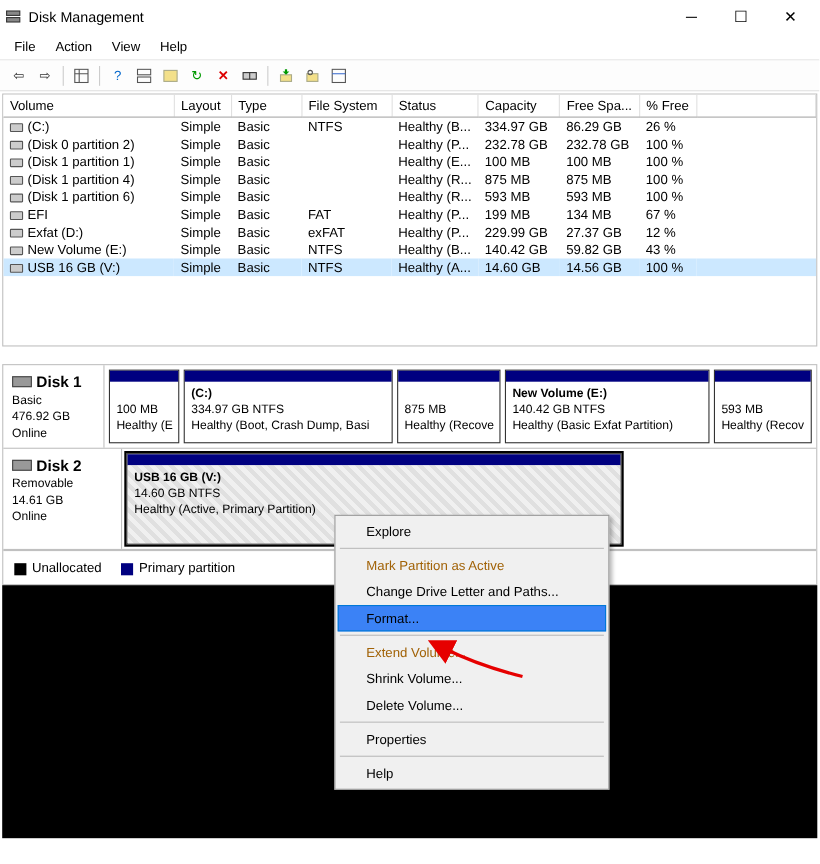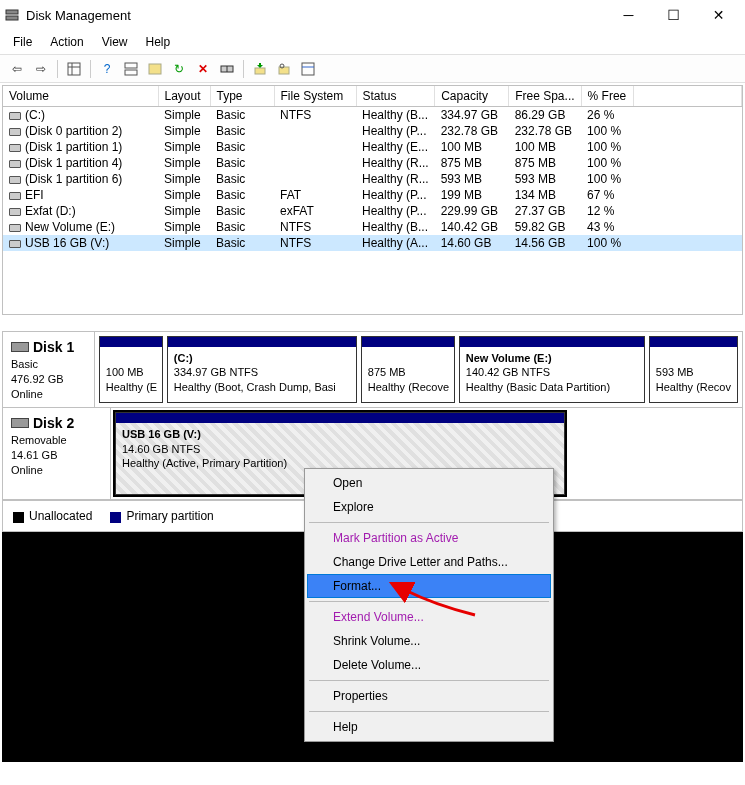--- a/index.html
+++ b/index.html
@@ -31,21 +31,21 @@
 .part .body { padding: 4px 6px; flex: 1; line-height: 1.3; overflow: hidden; white-space: nowrap; }
 .part.hatched .body { background-image: repeating-linear-gradient(45deg,#f0f0f0 0,#f0f0f0 4px,#e0e0e0 4px,#e0e0e0 8px); }
 .part.selected { outline: 2px solid #000; }
 .legend { padding: 8px 10px; font-size: 12px; display: flex; gap: 18px; border-top: 1px solid #c0c0c0; }
 .legend .sw { display: inline-block; width: 11px; height: 11px; margin-right: 5px; vertical-align: middle; }
 .sw.black { background: #000; }
 .sw.blue { background: #000080; }
 .black-filler { background: #000; height: 230px; margin: 0 2px; }
 .context-menu { position: absolute; top: 468px; left: 304px; width: 250px; background: #f0f0f0; border: 1px solid #999; box-shadow: 2px 2px 4px rgba(0,0,0,.3); font-size: 12px; padding: 2px; }
 .context-menu .cm-item { padding: 5px 26px; }
-.context-menu .cm-item.disabled { color: #a21caf; }
+.context-menu .cm-item.disabled { color: #a16207; }
 .context-menu .cm-item.highlight { background: #3b82f6; border: 1px solid #0078d7; padding: 4px 25px; }
 .context-menu .cm-sep { height: 1px; background: #bbb; margin: 3px 2px; }
 .arrow-overlay { position: absolute; top: 555px; left: 385px; pointer-events: none; }
 </style>
 </head>
 <body>
 
 <div class="titlebar">
   <svg class="app-icon" viewBox="0 0 16 16">
       <rect x="2" y="3" width="12" height="4" fill="#888" stroke="#333"></rect>
@@ -256,21 +256,21 @@
     <div class="part" style="width:190px">
           <div class="hdr"></div>
           <div class="body"><b>(C:)</b><br><span>334.97 GB NTFS</span><br><span>Healthy (Boot, Crash Dump, Basi</span></div>
         </div>
     <div class="part" style="width:94px">
           <div class="hdr"></div>
           <div class="body"><br><span>875 MB</span><br><span>Healthy (Recove</span></div>
         </div>
     <div class="part" style="width:186px">
           <div class="hdr"></div>
-          <div class="body"><b>New Volume  (E:)</b><br><span>140.42 GB NTFS</span><br><span>Healthy (Basic Data Partition)</span></div>
+          <div class="body"><b>New Volume  (E:)</b><br><span>140.42 GB NTFS</span><br><span>Healthy (Basic Exfat Partition)</span></div>
         </div>
     <div class="part" style="flex:1">
           <div class="hdr"></div>
           <div class="body"><br><span>593 MB</span><br><span>Healthy (Recov</span></div>
         </div>
   </div>
 </div>
 
 <div class="disk-row" style="height:92px">
   <div class="disk-info">
@@ -290,21 +290,20 @@
 <div class="legend">
   <span><span class="sw black"></span><span>Unallocated</span></span>
   <span><span class="sw blue"></span><span>Primary partition</span></span>
 </div>
 
 </div>
 
 <div class="black-filler"></div>
 
 <div class="context-menu">
-  <div class="cm-item">Open</div>
   <div class="cm-item">Explore</div>
   <div class="cm-sep"></div>
   <div class="cm-item disabled">Mark Partition as Active</div>
   <div class="cm-item">Change Drive Letter and Paths...</div>
   <div class="cm-item highlight">Format...</div>
   <div class="cm-sep"></div>
   <div class="cm-item disabled">Extend Volume...</div>
   <div class="cm-item">Shrink Volume...</div>
   <div class="cm-item">Delete Volume...</div>
   <div class="cm-sep"></div>

